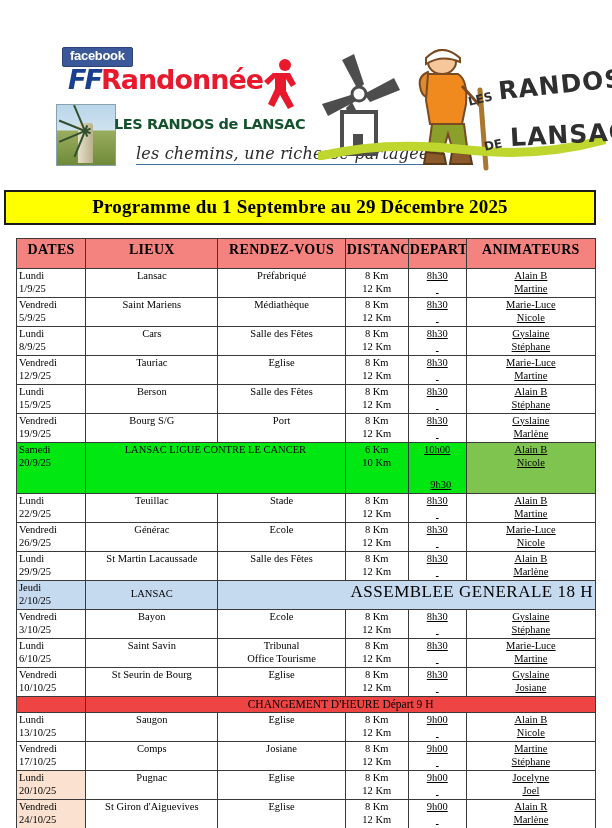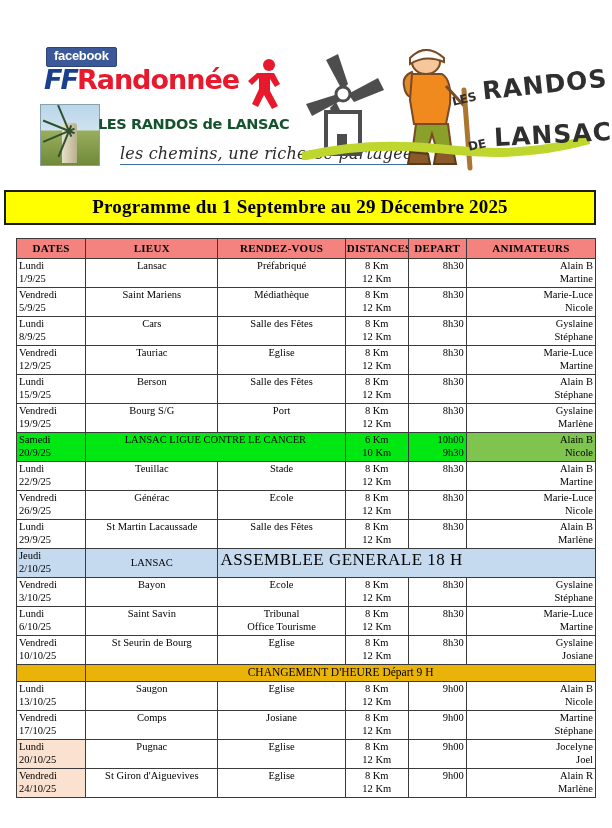--- a/index.html
+++ b/index.html
@@ -13,21 +13,21 @@
     font-family: "Liberation Serif", "DejaVu Serif", serif;
     color: #000000;
     overflow: hidden;
     position: relative;
   }
 
   
   .header-band {
     position: relative;
     height: 142px;
-    margin: 44px 0 0 0;
+    margin: 44px 0 0 16px;
     text-decoration: underline;
   }
 
   .logo-left {
     position: absolute;
     left: 32px;
     top: 0px;
     width: 250px;
     height: 130px;
   }
@@ -43,21 +43,21 @@
     font-weight: bold;
     font-size: 13px;
     letter-spacing: -0.3px;
     padding: 1px 7px 2px 7px;
     border-radius: 2px;
     line-height: 1.15;
   }
 
   .ffr-wordmark {
     position: absolute;
-    left: 12px;
+    left: 20px;
     top: 22px;
     font-family: "DejaVu Sans", sans-serif;
     font-weight: bold;
     font-size: 27px;
     line-height: 1;
     white-space: nowrap;
   }
   .ffr-ff { color: #1a3f8f; font-style: italic; letter-spacing: -2px; }
   .ffr-rando { color: #e8192c; letter-spacing: -1px; }
 
@@ -180,56 +180,56 @@
     border: 1px solid #3a3a3a;
     padding: 1px 2px;
     vertical-align: top;
     overflow: hidden;
     white-space: nowrap;
   }
   table.programme th {
     background: #f4827f;
     text-align: center;
     font-weight: bold;
-    font-size: 11px;
+    font-size: 14px;
     letter-spacing: 0.3px;
-    padding: 3px 1px 3px 1px;
+    padding: 3px 1px 9px 1px;
     vertical-align: middle;
   }
   .col-dates     { width: 68px; }
   .col-lieux     { width: 130px; }
   .col-rdv       { width: 125px; }
   .col-distances { width: 62px; }
   .col-depart    { width: 57px; }
   .col-animateurs{ width: 127px; }
 
   td.c-dates { text-align: left; padding-left: 3px; }
   td.c-lieux, td.c-rdv, td.c-distances { text-align: center; }
-  td.c-depart, td.c-animateurs { text-align: right; padding-left: 3px; }
+  td.c-depart, td.c-animateurs { text-align: center; padding-left: 3px; text-decoration: underline; }
 
   .two-line { height: 26px; padding-left: 24px; }
   .ln { display: block; height: 13px; }
 
   
   tr.row-green td { background: #00e712; }
   tr.row-green td.c-animateurs { background: #7ec44e; }
-  tr.row-green td.c-depart .ln.l2 { padding-left: 7px; }
+  tr.row-green td.c-depart .ln.l2 { padding-left: 7px; margin-top: 22px; }
 
   tr.row-blue td { background: #c5d9ef; }
   td.span-assemblee {
-    text-align: left;
+    text-align: right;
     font-size: 17px;
     font-weight: normal;
     letter-spacing: 0.5px;
     vertical-align: middle;
     white-space: nowrap;
   }
   tr.row-blue td.c-lieux { vertical-align: middle; text-align: center; }
 
-  tr.row-orange td { background: #eab308; }
+  tr.row-orange td { background: #ef4444; }
   td.span-heure {
     text-align: center;
     font-size: 11.5px;
     vertical-align: middle;
     padding: 2px 0;
   }
 
   td.peach { background: #fbe2d0; }
 </style>
 </head>

